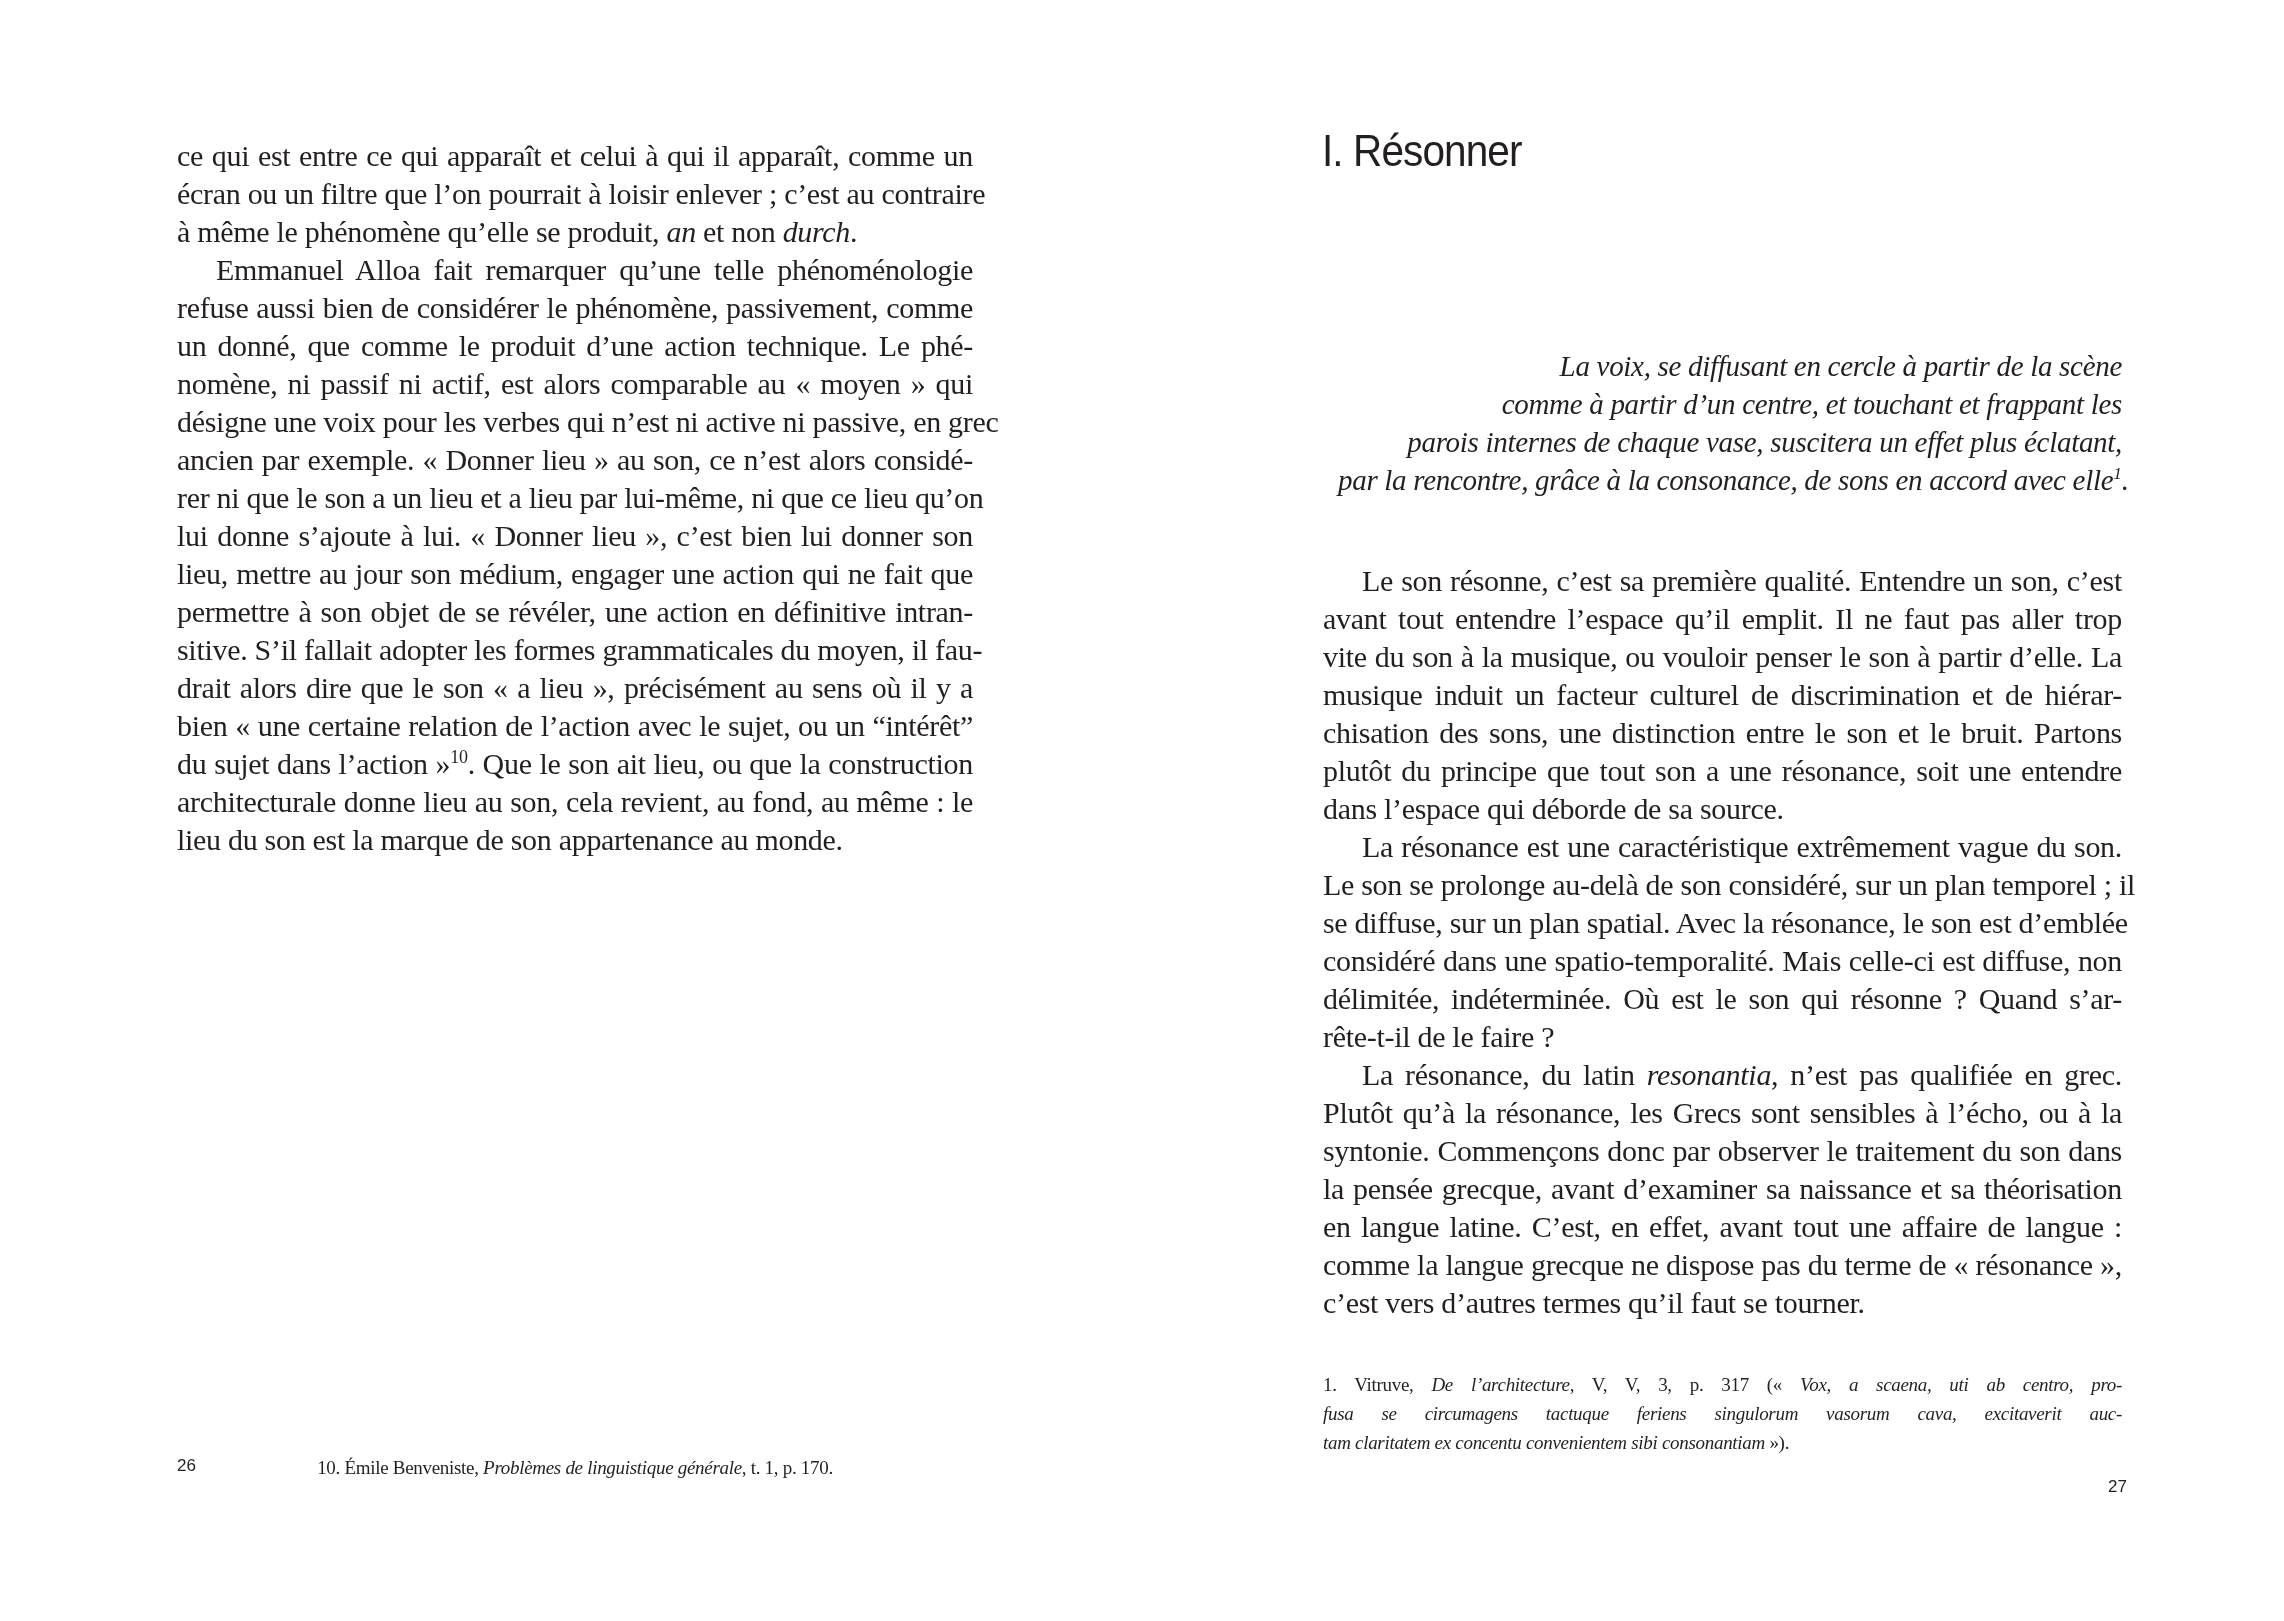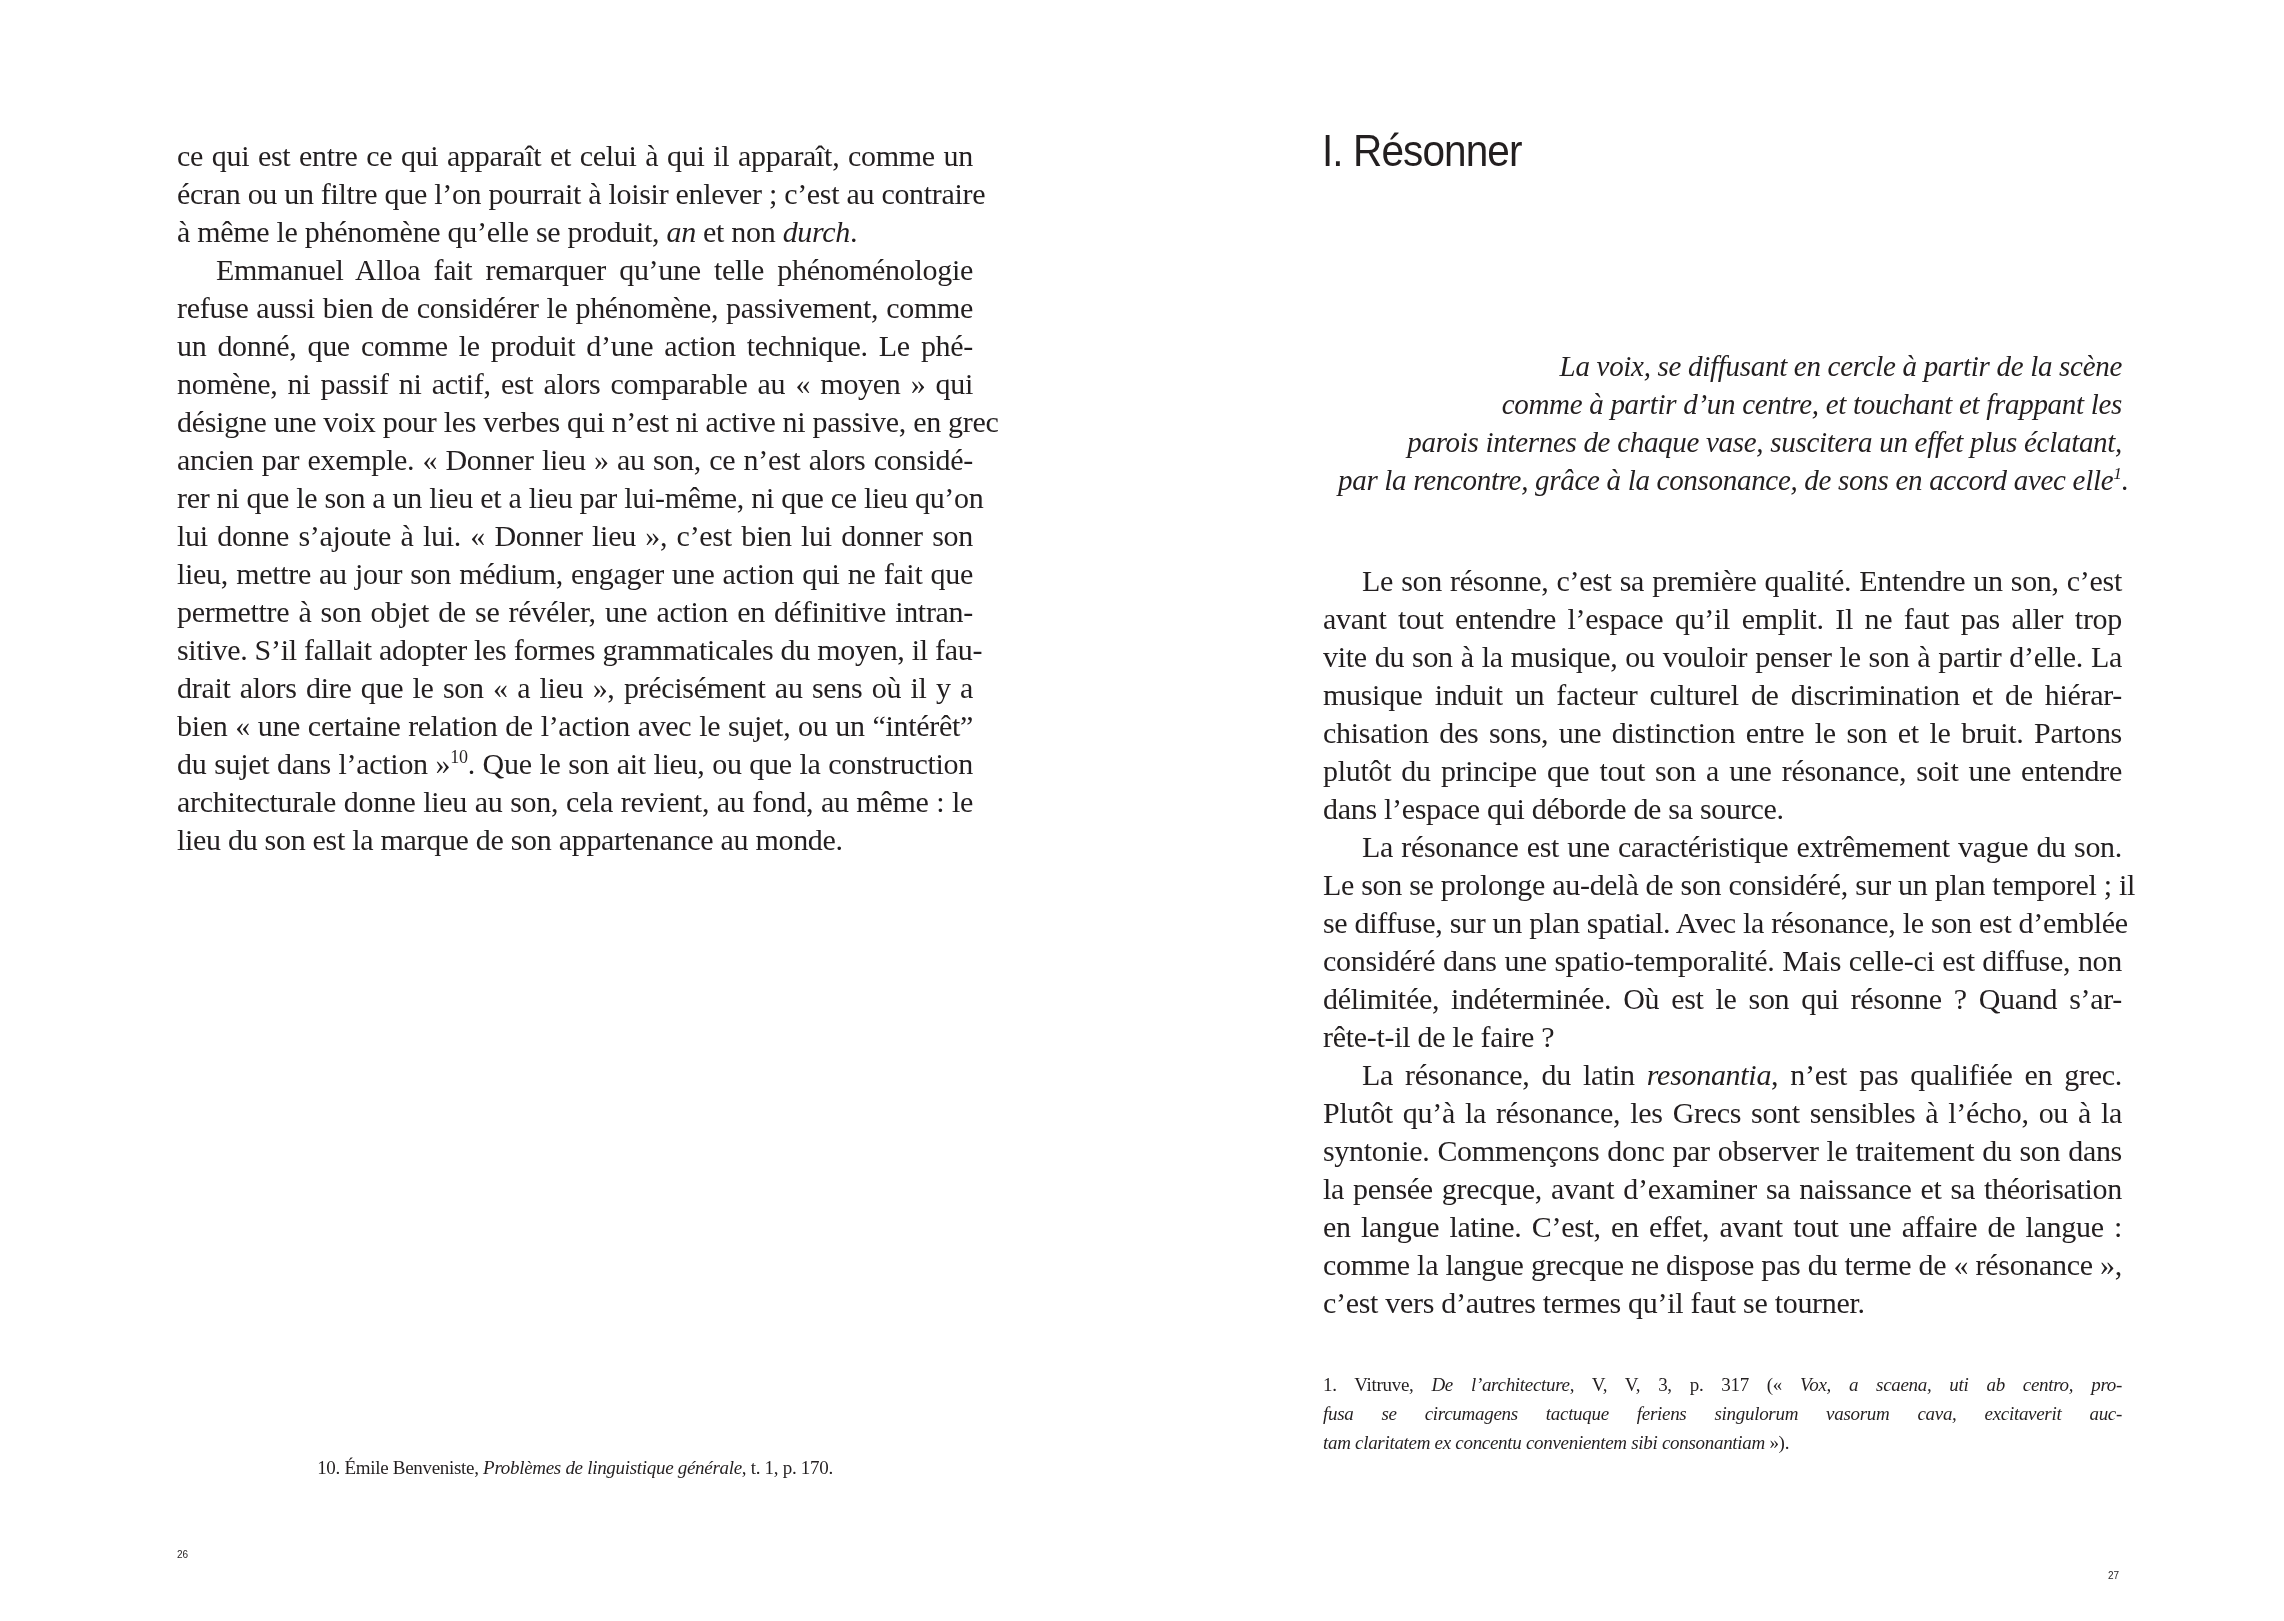--- a/index.html
+++ b/index.html
@@ -27,22 +27,22 @@
       font-size: 19px;
       line-height: 29px;
       letter-spacing: -0.3px;
     }
     .left-footnote { left: 177px; top: 1453px; width: 796px; text-align: center; }
     .right-footnote { left: 180px; top: 1370px; width: 799px; }
     .right-footnote .line { text-align: justify; }
     .page-number {
       position: absolute;
       font-family: "Liberation Sans", "DejaVu Sans", sans-serif;
-      font-size: 10px;
-      top: 1549px;
+      font-size: 17px;
+      top: 1456px;
     }
     .pn-left { left: 177px; }
     .pn-right { left: 965px; margin-top: 21px; }
     .chapter-title {
       position: absolute;
       left: 179px; top: 125px;
       font-family: "Liberation Sans", "DejaVu Sans", sans-serif;
       font-size: 45px;
       font-weight: normal;
       letter-spacing: -1px;

